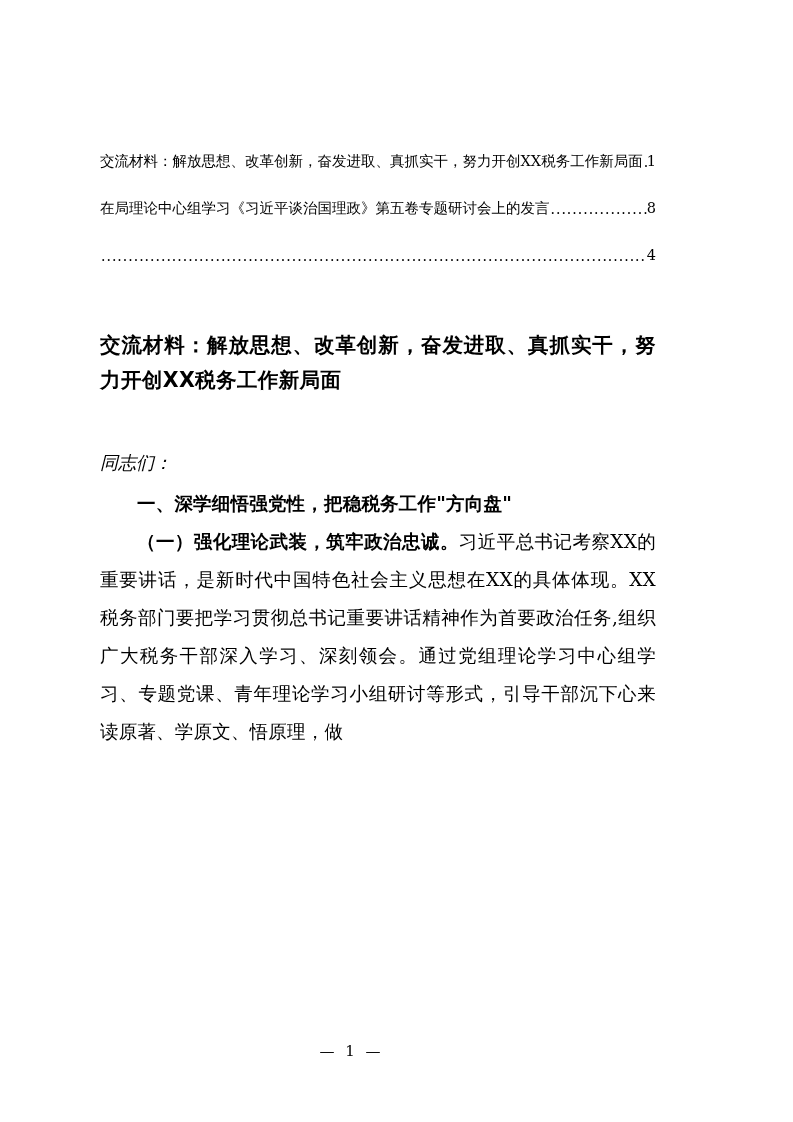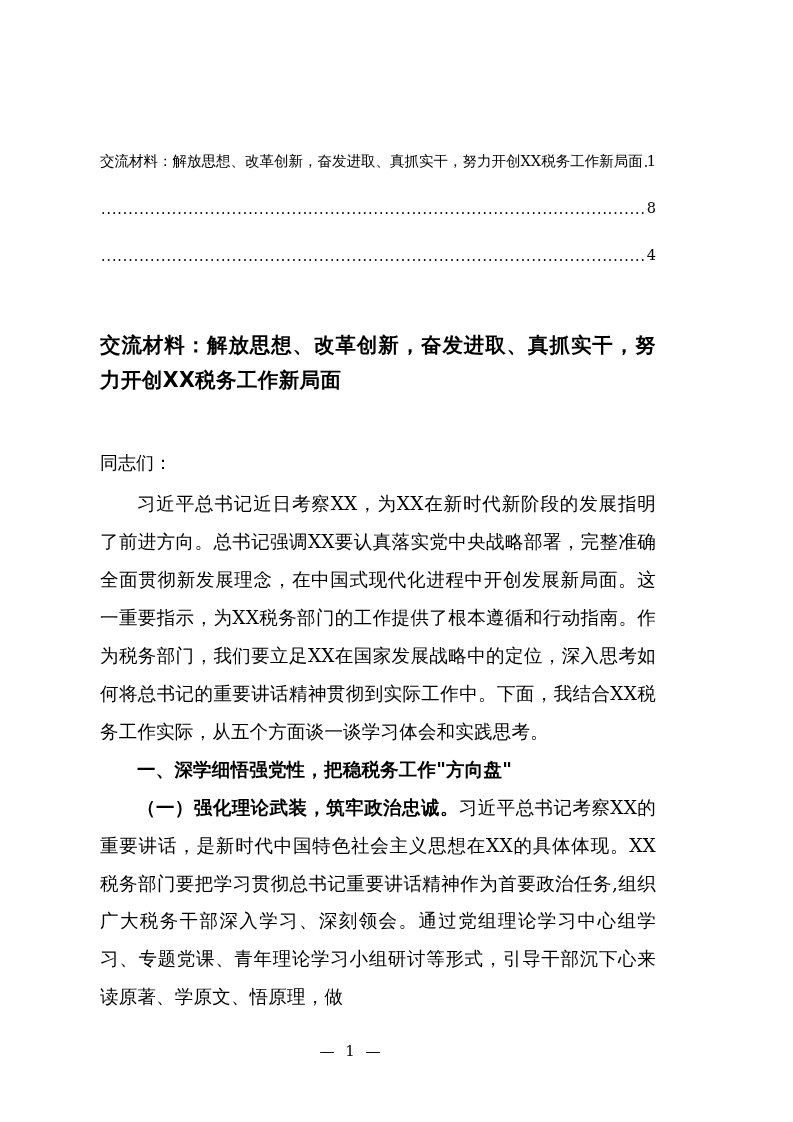--- a/index.html
+++ b/index.html
@@ -60,20 +60,21 @@
     letter-spacing: 0.4px;
     margin: 40px 0 46px 0;
     text-align: justify;
   }
 
   
   .salutation {
     font-size: 18px;
     line-height: 2.0;
     margin: 0 0 4px 0;
+    font-style: italic;
   }
   p.body-para {
     font-size: 18.5px;
     line-height: 2.05;
     text-align: justify;
     margin: 0;
     text-indent: 2em;
     letter-spacing: 0.2px;
   }
   p.heading-para {
@@ -106,34 +107,34 @@
 
 <div class="page">
 
   <div class="toc">
     <div class="toc-entry">
       <span class="toc-title">交流材料：解放思想、改革创新，奋发进取、真抓实干，努力开创XX税务工作新局面</span>
       <span class="toc-dots">............................................................................................................................</span>
       <span class="toc-page">1</span>
     </div>
     <div class="toc-entry">
+      <span class="toc-title">在局理论中心组学习《习近平谈治国理政》第五卷专题研讨会上的发言</span>
       <span class="toc-dots">............................................................................................................................</span>
       <span class="toc-page">8</span>
     </div>
     <div class="toc-entry">
       <span class="toc-dots">............................................................................................................................</span>
       <span class="toc-page">4</span>
     </div>
   </div>
 
   <h1 class="doc-title">交流材料：解放思想、改革创新，奋发进取、真抓实干，努力开创XX税务工作新局面</h1>
 
   <div class="salutation">同志们：</div>
 
-  <p class="body-para">习近平总书记近日考察XX，为XX在新时代新阶段的发展指明了前进方向。总书记强调XX要认真落实党中央战略部署，完整准确全面贯彻新发展理念，在中国式现代化进程中开创发展新局面。这一重要指示，为XX税务部门的工作提供了根本遵循和行动指南。作为税务部门，我们要立足XX在国家发展战略中的定位，深入思考如何将总书记的重要讲话精神贯彻到实际工作中。下面，我结合XX税务工作实际，从五个方面谈一谈学习体会和实践思考。</p>
 
   <p class="heading-para">一、深学细悟强党性，把稳税务工作"方向盘"</p>
 
   <p class="body-para">
     <span class="subhead-lead">（一）强化理论武装，筑牢政治忠诚。</span><span>习近平总书记考察XX的重要讲话，是新时代中国特色社会主义思想在XX的具体体现。XX税务部门要把学习贯彻总书记重要讲话精神作为首要政治任务,组织广大税务干部深入学习、深刻领会。通过党组理论学习中心组学习、专题党课、青年理论学习小组研讨等形式，引导干部沉下心来读原著、学原文、悟原理，做</span>
   </p>
 
   <div class="footer">— 1 —</div>
 </div>
 

